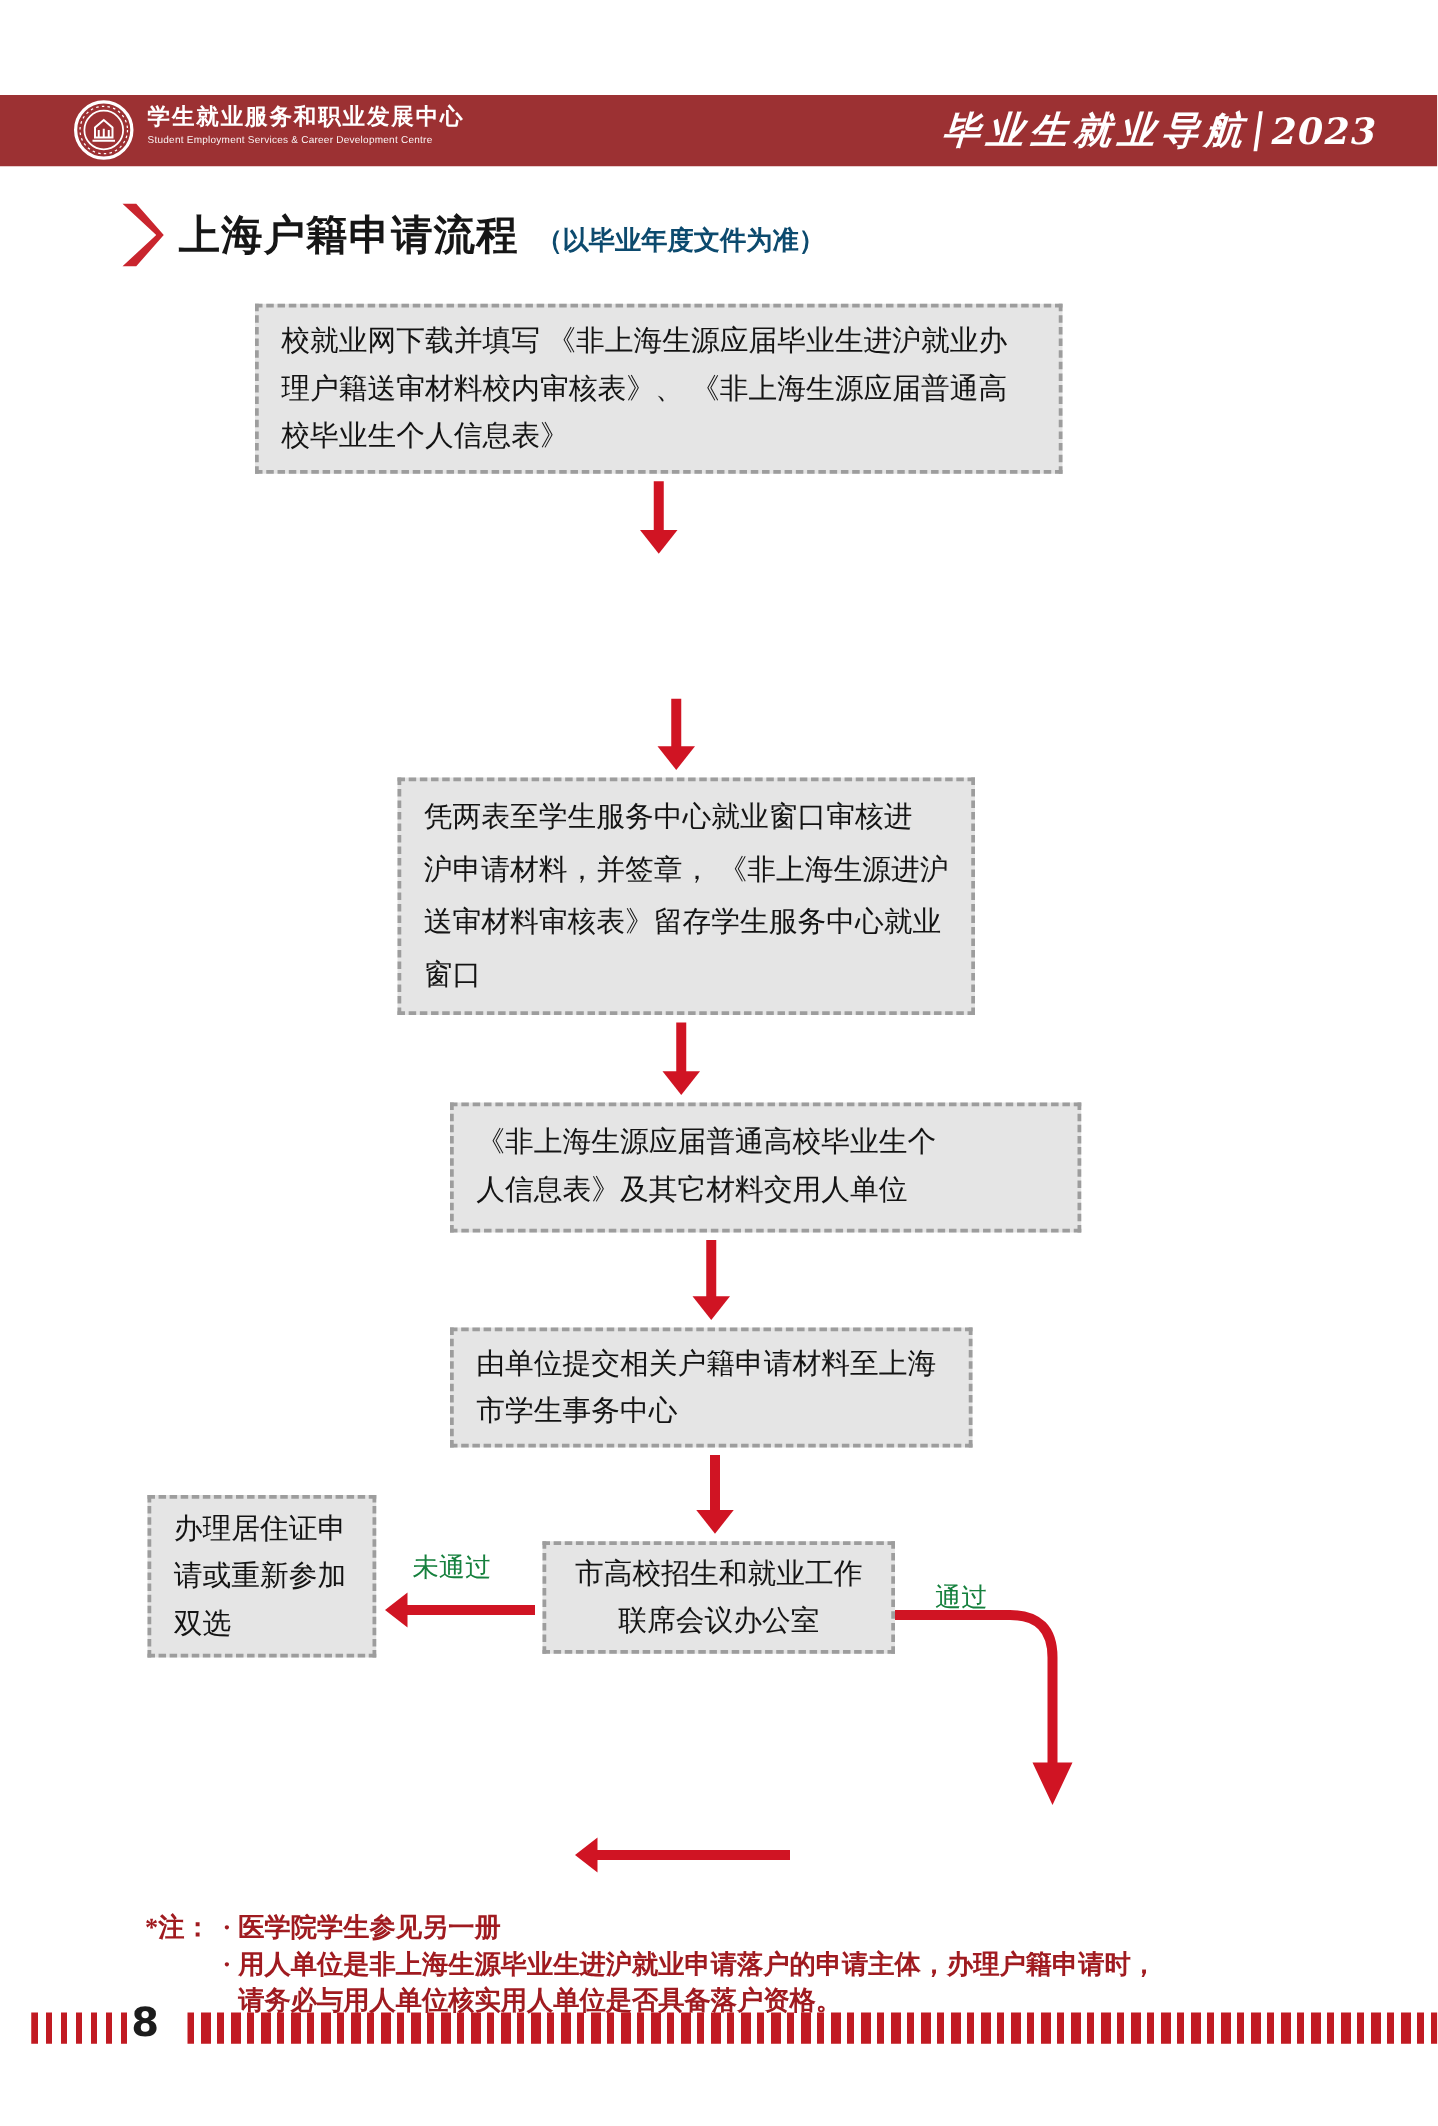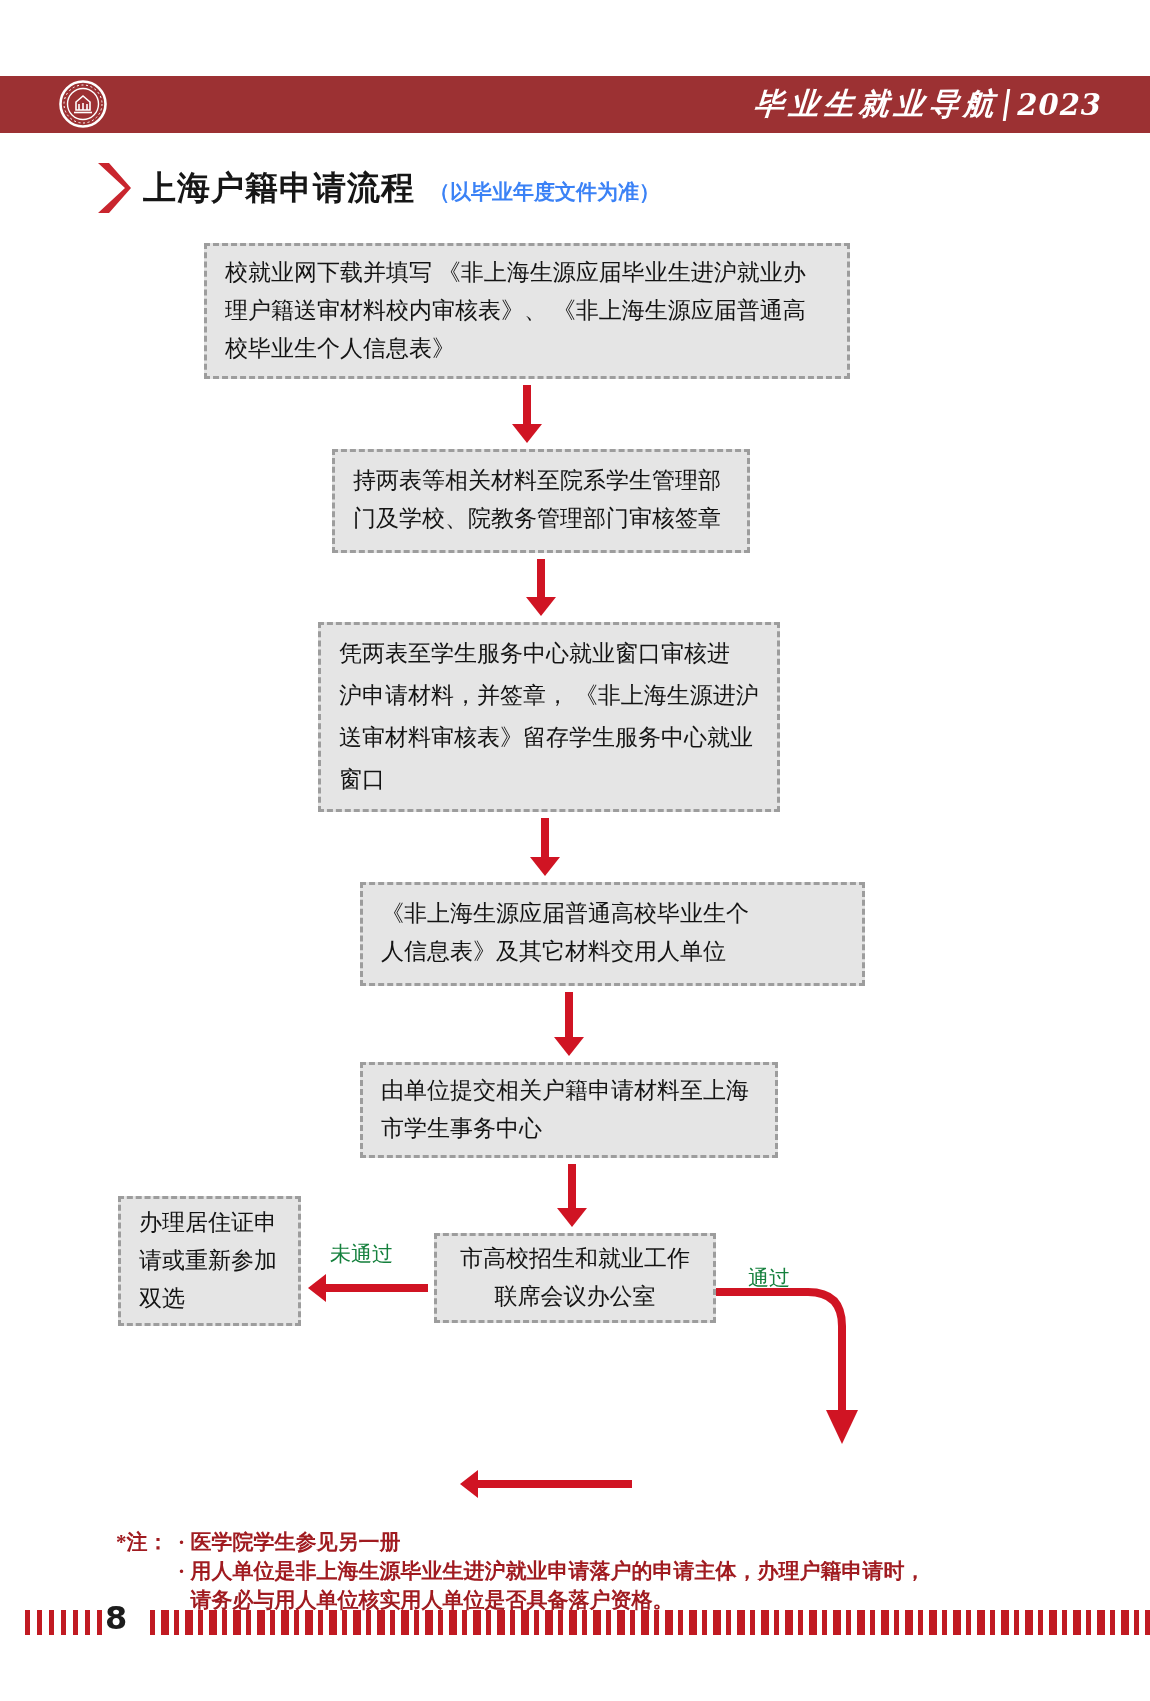--- a/index.html
+++ b/index.html
@@ -18,21 +18,21 @@
   .banner-div{width:3px;height:32px;background:#ffffff;margin:0 9px 0 6px;transform:skewX(-8deg);}
   .banner-year{font-size:29px;font-weight:bold;font-style:italic;letter-spacing:1px;
                font-family:"DejaVu Serif","Liberation Serif",serif;}
 
   
   .title-row{position:absolute;left:95px;top:160px;height:56px;display:flex;align-items:center;}
   .chevron{width:38px;height:54px;margin-right:10px;}
   .page-title{font-family:Liberation Sans, sans-serif;font-weight:bold;
               font-size:33px;letter-spacing:1px;color:#161616;}
   .page-subtitle{font-family:"Liberation Sans","DejaVu Sans",sans-serif;font-weight:bold;
-                 font-size:21px;margin-left:14px;margin-top:8px;color:#3b82f6;}
+                 font-size:21px;margin-left:14px;margin-top:8px;color:#0c4a6e;}
 
   
   .fbox{position:absolute;box-sizing:border-box;border:3px dashed #9d9d9d;background:#e5e5e5;
         font-size:23px;color:#141414;white-space:pre-line;line-height:38px;padding:8px 18px;}
   .step1{left:204px;top:243px;width:646px;height:136px;}
   .step2{left:332px;top:449px;width:418px;height:104px;padding-top:10px;}
   .step3{left:318px;top:622px;width:462px;height:190px;line-height:42px;}
   .step4{left:360px;top:882px;width:505px;height:104px;padding-top:10px;}
   .step5{left:360px;top:1062px;width:418px;height:96px;padding-top:7px;}
   .decision{left:434px;top:1233px;width:282px;height:90px;text-align:center;padding:4px 6px;}
@@ -90,40 +90,42 @@
 <div class="page">
 
   <div class="header-band">
     <svg class="logo" viewBox="0 0 50 50">
       <circle cx="25" cy="25" r="22.5" fill="none" stroke="#ffffff" stroke-width="2.6"></circle>
       <circle cx="25" cy="25" r="19" fill="none" stroke="#ffffff" stroke-width="1" stroke-dasharray="2 2.6"></circle>
       <circle cx="25" cy="25" r="15.5" fill="none" stroke="#ffffff" stroke-width="1.4"></circle>
       <path d="M18 31 L18 23 L25 17 L32 23 L32 31 Z M21 31 L21 25 M25 31 L25 24 M29 31 L29 25" fill="none" stroke="#ffffff" stroke-width="1.6"></path>
       <line x1="16" y1="33.5" x2="34" y2="33.5" stroke="#ffffff" stroke-width="1.6"></line>
     </svg>
+    <div class="org">
+      <div class="org-cn">学生就业服务和职业发展中心</div>
+      <div class="org-en">Student Employment Services &amp; Career Development Centre</div>
+    </div>
     <div class="banner">
       <span class="banner-script">毕业生就业导航</span>
       <span class="banner-div"></span>
       <span class="banner-year">2023</span>
     </div>
   </div>
 
   <div class="title-row">
     <svg class="chevron" viewBox="0 0 38 54">
       <path d="M3 2 L30 27 L3 52 L14 52 L36 27 L14 2 Z" fill="#c9252e"></path>
     </svg>
     <span class="page-title">上海户籍申请流程</span>
     <span class="page-subtitle">（以毕业年度文件为准）</span>
   </div>
 
   <div class="fbox step1">校就业网下载并填写 《非上海生源应届毕业生进沪就业办
 理户籍送审材料校内审核表》、 《非上海生源应届普通高
 校毕业生个人信息表》</div>
-  <div class="fbox step2">持两表等相关材料至院系学生管理部
-门及学校、院教务管理部门审核签章</div>
   <div class="fbox step3">凭两表至学生服务中心就业窗口审核进
 沪申请材料，并签章， 《非上海生源进沪
 送审材料审核表》留存学生服务中心就业
 窗口</div>
   <div class="fbox step4">《非上海生源应届普通高校毕业生个
 人信息表》及其它材料交用人单位</div>
   <div class="fbox step5">由单位提交相关户籍申请材料至上海
 市学生事务中心</div>
   <div class="fbox decision">市高校招生和就业工作
 联席会议办公室</div>

